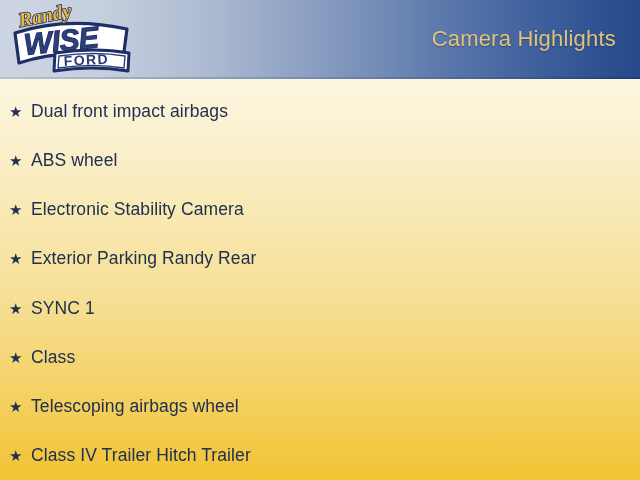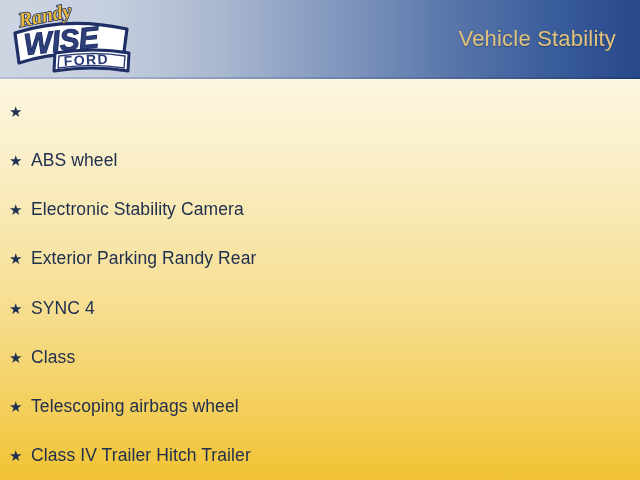--- a/index.html
+++ b/index.html
@@ -141,44 +141,45 @@
         <g>
           <path d="M 48 50 Q 88 44 122 50 L 121 68 Q 86 62 47 68 Z" fill="#ffffff" stroke="#1f2f66" stroke-width="3" stroke-linejoin="round"></path>
           <path d="M 52 53 Q 88 48 118 53 L 117 65 Q 86 60 51 65 Z" fill="#ffffff" stroke="#2c3c78" stroke-width="1.4"></path>
           <text x="57" y="63" font-family="'Liberation Sans', sans-serif" font-size="14" font-weight="bold" fill="#2b3b79" letter-spacing="1.4" transform="rotate(-3 57 63)">FORD</text>
         </g>
 
         <text x="13" y="24" font-family="'Liberation Serif', serif" font-size="20" font-weight="bold" font-style="italic" fill="#e8b93a" stroke="#1f2f66" stroke-width="1.6" paint-order="stroke fill" transform="rotate(-11 13 24)">Randy</text>
       </svg>
     </div>
 
-    <div class="header-title">Vehicle Stability</div>
+    <div class="header-title">Camera Highlights</div>
 
     <div class="header-underline"></div>
   </div>
 
   <ul class="highlights">
     <li class="hl-item">
       <span class="hl-star">★</span>
+      <span class="hl-label">Dual front impact airbags</span>
     </li>
     <li class="hl-item">
       <span class="hl-star">★</span>
       <span class="hl-label">ABS wheel</span>
     </li>
     <li class="hl-item">
       <span class="hl-star">★</span>
       <span class="hl-label">Electronic Stability Camera</span>
     </li>
     <li class="hl-item">
       <span class="hl-star">★</span>
       <span class="hl-label">Exterior Parking Randy Rear</span>
     </li>
     <li class="hl-item">
       <span class="hl-star">★</span>
-      <span class="hl-label">SYNC 4</span>
+      <span class="hl-label">SYNC 1</span>
     </li>
     <li class="hl-item">
       <span class="hl-star">★</span>
       <span class="hl-label">Class</span>
     </li>
     <li class="hl-item">
       <span class="hl-star">★</span>
       <span class="hl-label">Telescoping airbags wheel</span>
     </li>
     <li class="hl-item">

